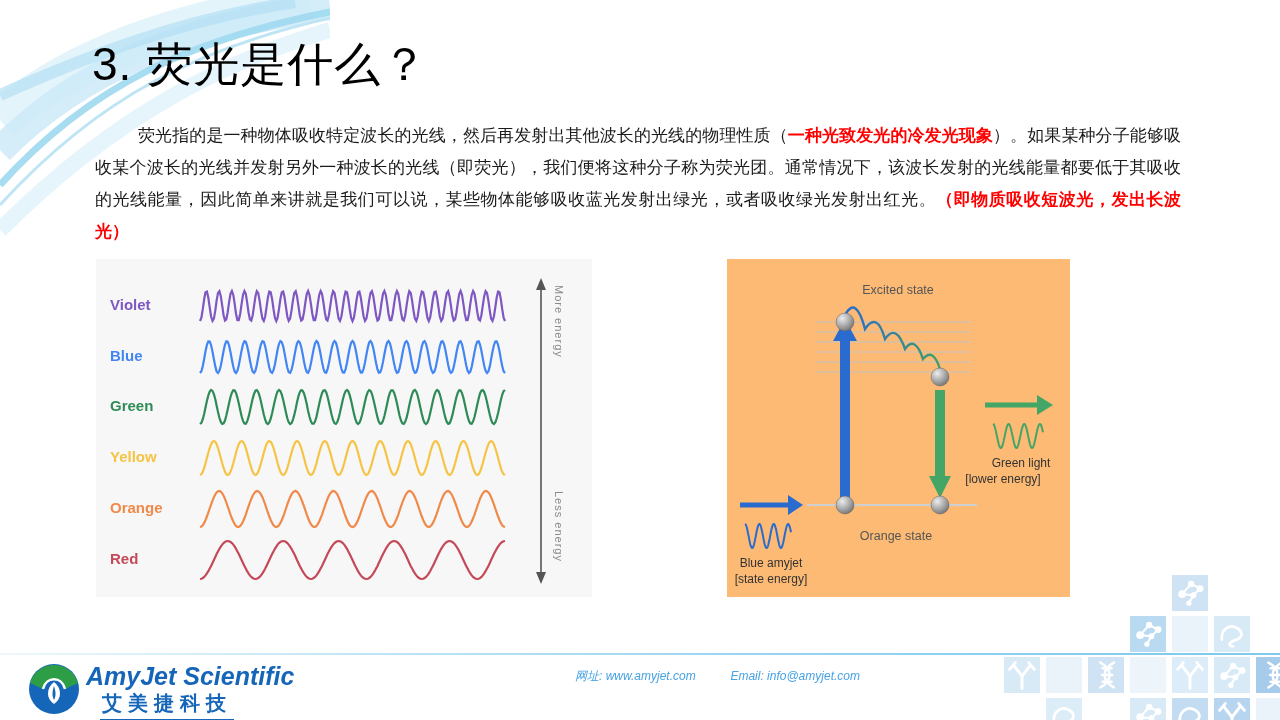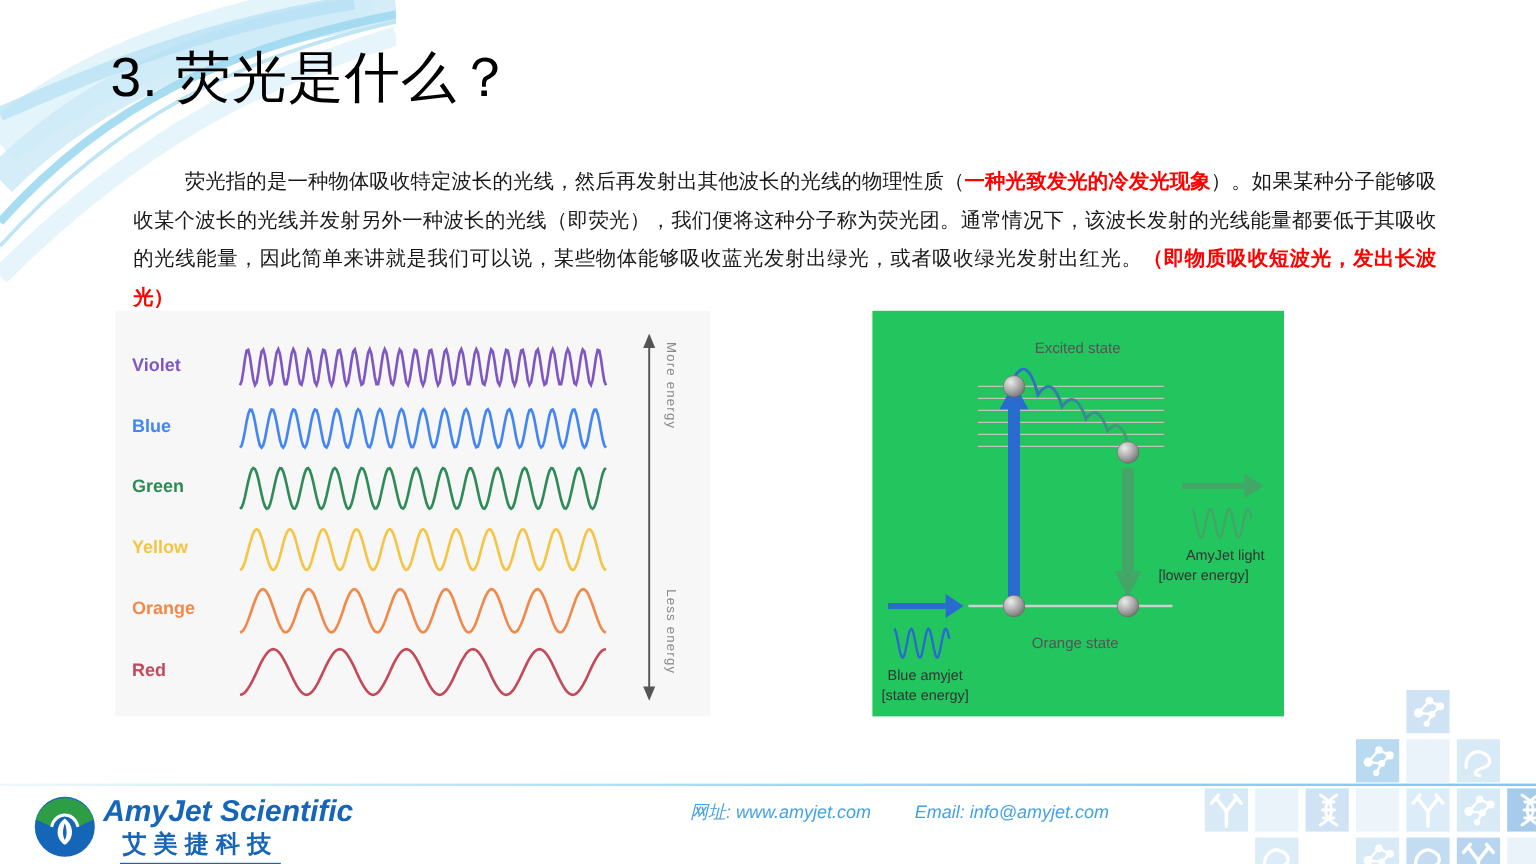--- a/index.html
+++ b/index.html
@@ -13,21 +13,21 @@
   #corner-ribbon{left:0;top:0;pointer-events:none;}
 
   
   #slide-title{
     left:92px;top:34px;font-size:46px;font-weight:400;color:#000;letter-spacing:1px;
   }
 
   
   #body-paragraph{
     left:95px;top:120px;width:1086px;font-size:17px;line-height:32px;color:#1a1a1a;
-    text-align:justify;text-indent:43px;margin:16px;
+    text-align:justify;text-indent:43px;margin:0;
   }
   .hl{font-weight:bold;}
 
   
   #wave-figure{left:96px;top:259px;width:496px;height:338px;background:#f7f7f7;}
   .wave-label{
     position:absolute;left:14px;width:84px;font-size:15px;font-weight:700;line-height:20px;
   }
   .energy-label{
     position:absolute;left:457px;writing-mode:vertical-rl;text-orientation:mixed;
@@ -40,21 +40,21 @@
   .jab-light-label{position:absolute;text-align:center;font-size:12px;color:#333;line-height:16px;}
 
   
   #footer-divider{left:0;top:653px;width:1280px;height:2px;
     background:linear-gradient(90deg,#eef8fc 0%,#c4e7f6 25%,#97d4f0 60%,#7ec9ed 100%);}
   #logo{left:28px;top:660px;width:240px;height:56px;}
   #logo-icon{position:absolute;left:0;top:1px;}
   #brand-name{position:absolute;left:58px;top:2px;font-size:25px;font-weight:700;font-style:italic;color:#1565b8;white-space:nowrap;}
   #brand-name-cn{position:absolute;left:72px;top:30px;font-size:20px;font-weight:700;color:#1565b8;
     letter-spacing:6px;border-bottom:2px solid #1565b8;padding:0 2px 2px 2px;white-space:nowrap;}
-  #footer-contact{left:575px;top:668px;font-size:15px;font-style:italic;color:#45a2e4;white-space:nowrap;}
+  #footer-contact{left:575px;top:668px;font-size:12px;font-style:italic;color:#45a2e4;white-space:nowrap;}
   #footer-contact .gap{display:inline-block;width:28px;}
 
   
   .tile{position:absolute;width:36px;height:36px;}
   .tile svg{position:absolute;left:0;top:0;}
 </style>
 </head>
 <body>
 
 <svg id="corner-ribbon" class="abs" width="330" height="245" viewBox="0 0 330 245">
@@ -79,21 +79,21 @@
       <path d="M104.0 114.0 L105.4 112.2 L106.8 107.0 L108.2 99.8 L109.5 92.2 L110.9 85.9 L112.3 82.4 L113.7 82.5 L115.1 86.2 L116.5 92.6 L117.9 100.3 L119.3 107.4 L120.6 112.4 L122.0 114.0 L123.4 111.9 L124.8 106.7 L126.2 99.4 L127.6 91.8 L129.0 85.6 L130.3 82.3 L131.7 82.6 L133.1 86.5 L134.5 93.1 L135.9 100.7 L137.3 107.8 L138.7 112.6 L140.0 114.0 L141.4 111.7 L142.8 106.3 L144.2 98.9 L145.6 91.4 L147.0 85.3 L148.4 82.2 L149.8 82.8 L151.1 86.8 L152.5 93.5 L153.9 101.2 L155.3 108.1 L156.7 112.7 L158.1 113.9 L159.5 111.5 L160.8 105.9 L162.2 98.5 L163.6 90.9 L165.0 85.1 L166.4 82.2 L167.8 82.9 L169.2 87.2 L170.5 93.9 L171.9 101.6 L173.3 108.5 L174.7 112.9 L176.1 113.9 L177.5 111.2 L178.9 105.5 L180.3 98.0 L181.6 90.5 L183.0 84.8 L184.4 82.1 L185.8 83.1 L187.2 87.5 L188.6 94.4 L190.0 102.1 L191.3 108.8 L192.7 113.1 L194.1 113.8 L195.5 110.9 L196.9 105.1 L198.3 97.5 L199.7 90.1 L201.0 84.5 L202.4 82.1 L203.8 83.3 L205.2 87.9 L206.6 94.8 L208.0 102.5 L209.4 109.2 L210.8 113.2 L212.1 113.8 L213.5 110.7 L214.9 104.6 L216.3 97.1 L217.7 89.7 L219.1 84.3 L220.5 82.0 L221.8 83.4 L223.2 88.2 L224.6 95.3 L226.0 102.9 L227.4 109.5 L228.8 113.4 L230.2 113.7 L231.5 110.4 L232.9 104.2 L234.3 96.6 L235.7 89.3 L237.1 84.1 L238.5 82.0 L239.9 83.6 L241.3 88.6 L242.6 95.7 L244.0 103.4 L245.4 109.8 L246.8 113.5 L248.2 113.6 L249.6 110.1 L251.0 103.8 L252.3 96.2 L253.7 89.0 L255.1 83.8 L256.5 82.0 L257.9 83.8 L259.3 89.0 L260.7 96.2 L262.0 103.8 L263.4 110.1 L264.8 113.6 L266.2 113.5 L267.6 109.8 L269.0 103.4 L270.4 95.7 L271.8 88.6 L273.1 83.6 L274.5 82.0 L275.9 84.1 L277.3 89.3 L278.7 96.6 L280.1 104.2 L281.5 110.4 L282.8 113.7 L284.2 113.4 L285.6 109.5 L287.0 102.9 L288.4 95.3 L289.8 88.2 L291.2 83.4 L292.5 82.0 L293.9 84.3 L295.3 89.7 L296.7 97.1 L298.1 104.6 L299.5 110.7 L300.9 113.8 L302.3 113.2 L303.6 109.2 L305.0 102.5 L306.4 94.8 L307.8 87.9 L309.2 83.3 L310.6 82.1 L312.0 84.5 L313.3 90.1 L314.7 97.5 L316.1 105.1 L317.5 110.9 L318.9 113.8 L320.3 113.1 L321.7 108.8 L323.0 102.1 L324.4 94.4 L325.8 87.5 L327.2 83.1 L328.6 82.1 L330.0 84.8 L331.4 90.5 L332.8 98.0 L334.1 105.5 L335.5 111.2 L336.9 113.9 L338.3 112.9 L339.7 108.5 L341.1 101.6 L342.5 93.9 L343.8 87.2 L345.2 82.9 L346.6 82.2 L348.0 85.1 L349.4 90.9 L350.8 98.5 L352.2 105.9 L353.5 111.5 L354.9 113.9 L356.3 112.7 L357.7 108.1 L359.1 101.2 L360.5 93.5 L361.9 86.8 L363.3 82.8 L364.6 82.2 L366.0 85.3 L367.4 91.4 L368.8 98.9 L370.2 106.3 L371.6 111.7 L373.0 114.0 L374.3 112.6 L375.7 107.8 L377.1 100.7 L378.5 93.1 L379.9 86.5 L381.3 82.6 L382.7 82.3 L384.0 85.6 L385.4 91.8 L386.8 99.4 L388.2 106.7 L389.6 111.9 L391.0 114.0 L392.4 112.4 L393.8 107.4 L395.1 100.3 L396.5 92.6 L397.9 86.2 L399.3 82.5 L400.7 82.4 L402.1 85.9 L403.5 92.2 L404.8 99.8 L406.2 107.0 L407.6 112.2 L409.0 114.0" stroke="#4285f4" stroke-width="2.2" fill="none"></path>
       <path d="M104.0 165.0 L105.4 163.8 L106.8 160.2 L108.2 154.8 L109.5 148.5 L110.9 142.1 L112.3 136.5 L113.7 132.6 L115.1 131.0 L116.5 131.9 L117.9 135.2 L119.3 140.3 L120.6 146.5 L122.0 153.0 L123.4 158.8 L124.8 162.9 L126.2 164.9 L127.6 164.4 L129.0 161.5 L130.3 156.6 L131.7 150.4 L133.1 143.9 L134.5 138.0 L135.9 133.6 L137.3 131.2 L138.7 131.4 L140.0 134.0 L141.4 138.6 L142.8 144.6 L144.2 151.1 L145.6 157.2 L147.0 161.9 L148.4 164.6 L149.8 164.8 L151.1 162.6 L152.5 158.2 L153.9 152.3 L155.3 145.8 L156.7 139.6 L158.1 134.7 L159.5 131.7 L160.8 131.1 L162.2 133.0 L163.6 137.1 L165.0 142.7 L166.4 149.2 L167.8 155.5 L169.2 160.7 L170.5 164.0 L171.9 165.0 L173.3 163.5 L174.7 159.7 L176.1 154.2 L177.5 147.8 L178.9 141.4 L180.3 136.0 L181.6 132.3 L183.0 131.0 L184.4 132.2 L185.8 135.6 L187.2 140.9 L188.6 147.3 L190.0 153.7 L191.3 159.3 L192.7 163.3 L194.1 165.0 L195.5 164.2 L196.9 161.0 L198.3 155.9 L199.7 149.7 L201.0 143.2 L202.4 137.4 L203.8 133.2 L205.2 131.1 L206.6 131.6 L208.0 134.4 L209.4 139.2 L210.8 145.3 L212.1 151.9 L213.5 157.8 L214.9 162.3 L216.3 164.7 L217.7 164.7 L219.1 162.2 L220.5 157.6 L221.8 151.6 L223.2 145.1 L224.6 139.0 L226.0 134.2 L227.4 131.5 L228.8 131.2 L230.2 133.3 L231.5 137.6 L232.9 143.4 L234.3 149.9 L235.7 156.1 L237.1 161.2 L238.5 164.2 L239.9 164.9 L241.3 163.1 L242.6 159.1 L244.0 153.5 L245.4 147.0 L246.8 140.7 L248.2 135.5 L249.6 132.1 L251.0 131.0 L252.3 132.4 L253.7 136.2 L255.1 141.6 L256.5 148.0 L257.9 154.4 L259.3 159.8 L260.7 163.6 L262.0 165.0 L263.4 163.9 L264.8 160.5 L266.2 155.3 L267.6 149.0 L269.0 142.5 L270.4 136.9 L271.8 132.9 L273.1 131.1 L274.5 131.8 L275.9 134.8 L277.3 139.9 L278.7 146.1 L280.1 152.6 L281.5 158.4 L282.8 162.7 L284.2 164.8 L285.6 164.5 L287.0 161.8 L288.4 157.0 L289.8 150.9 L291.2 144.4 L292.5 138.4 L293.9 133.8 L295.3 131.3 L296.7 131.3 L298.1 133.7 L299.5 138.2 L300.9 144.1 L302.3 150.7 L303.6 156.8 L305.0 161.6 L306.4 164.4 L307.8 164.9 L309.2 162.8 L310.6 158.6 L312.0 152.8 L313.3 146.3 L314.7 140.1 L316.1 135.0 L317.5 131.8 L318.9 131.0 L320.3 132.7 L321.7 136.7 L323.0 142.3 L324.4 148.7 L325.8 155.1 L327.2 160.4 L328.6 163.8 L330.0 165.0 L331.4 163.7 L332.8 160.0 L334.1 154.6 L335.5 148.2 L336.9 141.8 L338.3 136.3 L339.7 132.5 L341.1 131.0 L342.5 132.0 L343.8 135.3 L345.2 140.5 L346.6 146.8 L348.0 153.3 L349.4 158.9 L350.8 163.0 L352.2 164.9 L353.5 164.3 L354.9 161.3 L356.3 156.4 L357.7 150.2 L359.1 143.7 L360.5 137.8 L361.9 133.4 L363.3 131.2 L364.6 131.4 L366.0 134.1 L367.4 138.8 L368.8 144.9 L370.2 151.4 L371.6 157.4 L373.0 162.0 L374.3 164.6 L375.7 164.8 L377.1 162.4 L378.5 158.0 L379.9 152.1 L381.3 145.6 L382.7 139.4 L384.0 134.5 L385.4 131.6 L386.8 131.1 L388.2 133.1 L389.6 137.2 L391.0 143.0 L392.4 149.5 L393.8 155.7 L395.1 160.8 L396.5 164.1 L397.9 165.0 L399.3 163.4 L400.7 159.5 L402.1 153.9 L403.5 147.5 L404.8 141.2 L406.2 135.8 L407.6 132.2 L409.0 131.0" stroke="#2e8b57" stroke-width="2.2" fill="none"></path>
       <path d="M104.0 216.0 L105.4 215.2 L106.8 212.8 L108.2 209.0 L109.5 204.3 L110.9 199.0 L112.3 193.7 L113.7 189.0 L115.1 185.2 L116.5 182.8 L117.9 182.0 L119.3 182.8 L120.6 185.2 L122.0 189.0 L123.4 193.7 L124.8 199.0 L126.2 204.3 L127.6 209.0 L129.0 212.8 L130.3 215.2 L131.7 216.0 L133.1 215.2 L134.5 212.8 L135.9 209.0 L137.3 204.3 L138.7 199.0 L140.0 193.7 L141.4 189.0 L142.8 185.2 L144.2 182.8 L145.6 182.0 L147.0 182.8 L148.4 185.2 L149.8 189.0 L151.1 193.7 L152.5 199.0 L153.9 204.3 L155.3 209.0 L156.7 212.8 L158.1 215.2 L159.5 216.0 L160.8 215.2 L162.2 212.8 L163.6 209.0 L165.0 204.3 L166.4 199.0 L167.8 193.7 L169.2 189.0 L170.5 185.2 L171.9 182.8 L173.3 182.0 L174.7 182.8 L176.1 185.2 L177.5 189.0 L178.9 193.7 L180.3 199.0 L181.6 204.3 L183.0 209.0 L184.4 212.8 L185.8 215.2 L187.2 216.0 L188.6 215.2 L190.0 212.8 L191.3 209.0 L192.7 204.3 L194.1 199.0 L195.5 193.7 L196.9 189.0 L198.3 185.2 L199.7 182.8 L201.0 182.0 L202.4 182.8 L203.8 185.2 L205.2 189.0 L206.6 193.7 L208.0 199.0 L209.4 204.3 L210.8 209.0 L212.1 212.8 L213.5 215.2 L214.9 216.0 L216.3 215.2 L217.7 212.8 L219.1 209.0 L220.5 204.3 L221.8 199.0 L223.2 193.7 L224.6 189.0 L226.0 185.2 L227.4 182.8 L228.8 182.0 L230.2 182.8 L231.5 185.2 L232.9 189.0 L234.3 193.7 L235.7 199.0 L237.1 204.3 L238.5 209.0 L239.9 212.8 L241.3 215.2 L242.6 216.0 L244.0 215.2 L245.4 212.8 L246.8 209.0 L248.2 204.3 L249.6 199.0 L251.0 193.7 L252.3 189.0 L253.7 185.2 L255.1 182.8 L256.5 182.0 L257.9 182.8 L259.3 185.2 L260.7 189.0 L262.0 193.7 L263.4 199.0 L264.8 204.3 L266.2 209.0 L267.6 212.8 L269.0 215.2 L270.4 216.0 L271.8 215.2 L273.1 212.8 L274.5 209.0 L275.9 204.3 L277.3 199.0 L278.7 193.7 L280.1 189.0 L281.5 185.2 L282.8 182.8 L284.2 182.0 L285.6 182.8 L287.0 185.2 L288.4 189.0 L289.8 193.7 L291.2 199.0 L292.5 204.3 L293.9 209.0 L295.3 212.8 L296.7 215.2 L298.1 216.0 L299.5 215.2 L300.9 212.8 L302.3 209.0 L303.6 204.3 L305.0 199.0 L306.4 193.7 L307.8 189.0 L309.2 185.2 L310.6 182.8 L312.0 182.0 L313.3 182.8 L314.7 185.2 L316.1 189.0 L317.5 193.7 L318.9 199.0 L320.3 204.3 L321.7 209.0 L323.0 212.8 L324.4 215.2 L325.8 216.0 L327.2 215.2 L328.6 212.8 L330.0 209.0 L331.4 204.3 L332.8 199.0 L334.1 193.7 L335.5 189.0 L336.9 185.2 L338.3 182.8 L339.7 182.0 L341.1 182.8 L342.5 185.2 L343.8 189.0 L345.2 193.7 L346.6 199.0 L348.0 204.3 L349.4 209.0 L350.8 212.8 L352.2 215.2 L353.5 216.0 L354.9 215.2 L356.3 212.8 L357.7 209.0 L359.1 204.3 L360.5 199.0 L361.9 193.7 L363.3 189.0 L364.6 185.2 L366.0 182.8 L367.4 182.0 L368.8 182.8 L370.2 185.2 L371.6 189.0 L373.0 193.7 L374.3 199.0 L375.7 204.3 L377.1 209.0 L378.5 212.8 L379.9 215.2 L381.3 216.0 L382.7 215.2 L384.0 212.8 L385.4 209.0 L386.8 204.3 L388.2 199.0 L389.6 193.7 L391.0 189.0 L392.4 185.2 L393.8 182.8 L395.1 182.0 L396.5 182.8 L397.9 185.2 L399.3 189.0 L400.7 193.7 L402.1 199.0 L403.5 204.3 L404.8 209.0 L406.2 212.8 L407.6 215.2 L409.0 216.0" stroke="#f6c445" stroke-width="2.2" fill="none"></path>
       <path d="M104.0 268.0 L105.4 267.5 L106.8 266.2 L108.2 263.9 L109.5 261.0 L110.9 257.5 L112.3 253.6 L113.7 249.5 L115.1 245.4 L116.5 241.6 L117.9 238.2 L119.3 235.4 L120.6 233.4 L122.0 232.3 L123.4 232.0 L124.8 232.7 L126.2 234.3 L127.6 236.7 L129.0 239.8 L130.3 243.5 L131.7 247.4 L133.1 251.5 L134.5 255.6 L135.9 259.3 L137.3 262.5 L138.7 265.1 L140.0 267.0 L141.4 267.9 L142.8 267.9 L144.2 267.0 L145.6 265.1 L147.0 262.5 L148.4 259.3 L149.8 255.6 L151.1 251.5 L152.5 247.4 L153.9 243.5 L155.3 239.8 L156.7 236.7 L158.1 234.3 L159.5 232.7 L160.8 232.0 L162.2 232.3 L163.6 233.4 L165.0 235.4 L166.4 238.2 L167.8 241.6 L169.2 245.4 L170.5 249.5 L171.9 253.6 L173.3 257.5 L174.7 261.0 L176.1 263.9 L177.5 266.2 L178.9 267.5 L180.3 268.0 L181.6 267.5 L183.0 266.2 L184.4 263.9 L185.8 261.0 L187.2 257.5 L188.6 253.6 L190.0 249.5 L191.3 245.4 L192.7 241.6 L194.1 238.2 L195.5 235.4 L196.9 233.4 L198.3 232.3 L199.7 232.0 L201.0 232.7 L202.4 234.3 L203.8 236.7 L205.2 239.8 L206.6 243.5 L208.0 247.4 L209.4 251.5 L210.8 255.6 L212.1 259.3 L213.5 262.5 L214.9 265.1 L216.3 267.0 L217.7 267.9 L219.1 267.9 L220.5 267.0 L221.8 265.1 L223.2 262.5 L224.6 259.3 L226.0 255.6 L227.4 251.5 L228.8 247.4 L230.2 243.5 L231.5 239.8 L232.9 236.7 L234.3 234.3 L235.7 232.7 L237.1 232.0 L238.5 232.3 L239.9 233.4 L241.3 235.4 L242.6 238.2 L244.0 241.6 L245.4 245.4 L246.8 249.5 L248.2 253.6 L249.6 257.5 L251.0 261.0 L252.3 263.9 L253.7 266.2 L255.1 267.5 L256.5 268.0 L257.9 267.5 L259.3 266.2 L260.7 263.9 L262.0 261.0 L263.4 257.5 L264.8 253.6 L266.2 249.5 L267.6 245.4 L269.0 241.6 L270.4 238.2 L271.8 235.4 L273.1 233.4 L274.5 232.3 L275.9 232.0 L277.3 232.7 L278.7 234.3 L280.1 236.7 L281.5 239.8 L282.8 243.5 L284.2 247.4 L285.6 251.5 L287.0 255.6 L288.4 259.3 L289.8 262.5 L291.2 265.1 L292.5 267.0 L293.9 267.9 L295.3 267.9 L296.7 267.0 L298.1 265.1 L299.5 262.5 L300.9 259.3 L302.3 255.6 L303.6 251.5 L305.0 247.4 L306.4 243.5 L307.8 239.8 L309.2 236.7 L310.6 234.3 L312.0 232.7 L313.3 232.0 L314.7 232.3 L316.1 233.4 L317.5 235.4 L318.9 238.2 L320.3 241.6 L321.7 245.4 L323.0 249.5 L324.4 253.6 L325.8 257.5 L327.2 261.0 L328.6 263.9 L330.0 266.2 L331.4 267.5 L332.8 268.0 L334.1 267.5 L335.5 266.2 L336.9 263.9 L338.3 261.0 L339.7 257.5 L341.1 253.6 L342.5 249.5 L343.8 245.4 L345.2 241.6 L346.6 238.2 L348.0 235.4 L349.4 233.4 L350.8 232.3 L352.2 232.0 L353.5 232.7 L354.9 234.3 L356.3 236.7 L357.7 239.8 L359.1 243.5 L360.5 247.4 L361.9 251.5 L363.3 255.6 L364.6 259.3 L366.0 262.5 L367.4 265.1 L368.8 267.0 L370.2 267.9 L371.6 267.9 L373.0 267.0 L374.3 265.1 L375.7 262.5 L377.1 259.3 L378.5 255.6 L379.9 251.5 L381.3 247.4 L382.7 243.5 L384.0 239.8 L385.4 236.7 L386.8 234.3 L388.2 232.7 L389.6 232.0 L391.0 232.3 L392.4 233.4 L393.8 235.4 L395.1 238.2 L396.5 241.6 L397.9 245.4 L399.3 249.5 L400.7 253.6 L402.1 257.5 L403.5 261.0 L404.8 263.9 L406.2 266.2 L407.6 267.5 L409.0 268.0" stroke="#f08a4b" stroke-width="2.2" fill="none"></path>
       <path d="M104.0 320.0 L105.4 319.8 L106.8 319.1 L108.2 317.9 L109.5 316.4 L110.9 314.4 L112.3 312.2 L113.7 309.6 L115.1 306.9 L116.5 304.0 L117.9 301.0 L119.3 298.0 L120.6 295.1 L122.0 292.4 L123.4 289.8 L124.8 287.6 L126.2 285.6 L127.6 284.1 L129.0 282.9 L130.3 282.2 L131.7 282.0 L133.1 282.2 L134.5 282.9 L135.9 284.1 L137.3 285.6 L138.7 287.6 L140.0 289.8 L141.4 292.4 L142.8 295.1 L144.2 298.0 L145.6 301.0 L147.0 304.0 L148.4 306.9 L149.8 309.6 L151.1 312.2 L152.5 314.4 L153.9 316.4 L155.3 317.9 L156.7 319.1 L158.1 319.8 L159.5 320.0 L160.8 319.8 L162.2 319.1 L163.6 317.9 L165.0 316.4 L166.4 314.4 L167.8 312.2 L169.2 309.6 L170.5 306.9 L171.9 304.0 L173.3 301.0 L174.7 298.0 L176.1 295.1 L177.5 292.4 L178.9 289.8 L180.3 287.6 L181.6 285.6 L183.0 284.1 L184.4 282.9 L185.8 282.2 L187.2 282.0 L188.6 282.2 L190.0 282.9 L191.3 284.1 L192.7 285.6 L194.1 287.6 L195.5 289.8 L196.9 292.4 L198.3 295.1 L199.7 298.0 L201.0 301.0 L202.4 304.0 L203.8 306.9 L205.2 309.6 L206.6 312.2 L208.0 314.4 L209.4 316.4 L210.8 317.9 L212.1 319.1 L213.5 319.8 L214.9 320.0 L216.3 319.8 L217.7 319.1 L219.1 317.9 L220.5 316.4 L221.8 314.4 L223.2 312.2 L224.6 309.6 L226.0 306.9 L227.4 304.0 L228.8 301.0 L230.2 298.0 L231.5 295.1 L232.9 292.4 L234.3 289.8 L235.7 287.6 L237.1 285.6 L238.5 284.1 L239.9 282.9 L241.3 282.2 L242.6 282.0 L244.0 282.2 L245.4 282.9 L246.8 284.1 L248.2 285.6 L249.6 287.6 L251.0 289.8 L252.3 292.4 L253.7 295.1 L255.1 298.0 L256.5 301.0 L257.9 304.0 L259.3 306.9 L260.7 309.6 L262.0 312.2 L263.4 314.4 L264.8 316.4 L266.2 317.9 L267.6 319.1 L269.0 319.8 L270.4 320.0 L271.8 319.8 L273.1 319.1 L274.5 317.9 L275.9 316.4 L277.3 314.4 L278.7 312.2 L280.1 309.6 L281.5 306.9 L282.8 304.0 L284.2 301.0 L285.6 298.0 L287.0 295.1 L288.4 292.4 L289.8 289.8 L291.2 287.6 L292.5 285.6 L293.9 284.1 L295.3 282.9 L296.7 282.2 L298.1 282.0 L299.5 282.2 L300.9 282.9 L302.3 284.1 L303.6 285.6 L305.0 287.6 L306.4 289.8 L307.8 292.4 L309.2 295.1 L310.6 298.0 L312.0 301.0 L313.3 304.0 L314.7 306.9 L316.1 309.6 L317.5 312.2 L318.9 314.4 L320.3 316.4 L321.7 317.9 L323.0 319.1 L324.4 319.8 L325.8 320.0 L327.2 319.8 L328.6 319.1 L330.0 317.9 L331.4 316.4 L332.8 314.4 L334.1 312.2 L335.5 309.6 L336.9 306.9 L338.3 304.0 L339.7 301.0 L341.1 298.0 L342.5 295.1 L343.8 292.4 L345.2 289.8 L346.6 287.6 L348.0 285.6 L349.4 284.1 L350.8 282.9 L352.2 282.2 L353.5 282.0 L354.9 282.2 L356.3 282.9 L357.7 284.1 L359.1 285.6 L360.5 287.6 L361.9 289.8 L363.3 292.4 L364.6 295.1 L366.0 298.0 L367.4 301.0 L368.8 304.0 L370.2 306.9 L371.6 309.6 L373.0 312.2 L374.3 314.4 L375.7 316.4 L377.1 317.9 L378.5 319.1 L379.9 319.8 L381.3 320.0 L382.7 319.8 L384.0 319.1 L385.4 317.9 L386.8 316.4 L388.2 314.4 L389.6 312.2 L391.0 309.6 L392.4 306.9 L393.8 304.0 L395.1 301.0 L396.5 298.0 L397.9 295.1 L399.3 292.4 L400.7 289.8 L402.1 287.6 L403.5 285.6 L404.8 284.1 L406.2 282.9 L407.6 282.2 L409.0 282.0" stroke="#c44a5a" stroke-width="2.2" fill="none"></path>
     </svg>
   <span class="energy-label" style="top:26px">More energy</span>
   <span class="energy-label" style="top:232px">Less energy</span>
 <span class="wave-label" style="top: 36px; color: rgb(126, 87, 194);">Violet</span><span class="wave-label" style="top: 87px; color: rgb(66, 133, 244);">Blue</span><span class="wave-label" style="top: 137px; color: rgb(46, 139, 87);">Green</span><span class="wave-label" style="top: 188px; color: rgb(246, 196, 69);">Yellow</span><span class="wave-label" style="top: 239px; color: rgb(240, 138, 75);">Orange</span><span class="wave-label" style="top: 290px; color: rgb(196, 74, 90);">Red</span></div>
 
-<div id="jablonski-figure" class="abs" style="background: #22c55e;">
+<div id="jablonski-figure" class="abs" style="background: #fdba74;">
   <svg width="343" height="338" viewBox="0 0 343 338">
     <defs>
       <linearGradient id="bounceGrad" x1="0" y1="0" x2="1" y2="0">
         <stop offset="0" stop-color="#2a6bcf"></stop>
           <stop offset="1" stop-color="#3fa06a"></stop>
       </linearGradient>
       <radialGradient id="ballGrad" cx="0.35" cy="0.3" r="0.95">
         <stop offset="0" stop-color="#ececec"></stop>
           <stop offset="0.55" stop-color="#9a9a9a"></stop>
           <stop offset="1" stop-color="#4f4f4f"></stop>
@@ -139,21 +139,21 @@
     <g fill="#43a566">
       <rect x="258" y="143.5" width="52" height="5"></rect>
       <polygon points="310,136 310,156 326,146"></polygon>
     </g>
     <path id="jab-green-wave" stroke="#43a566" stroke-width="2" fill="none" d="M266.0 165.0 L266.2 165.1 L266.5 165.2 L266.7 165.4 L266.9 165.8 L267.1 166.2 L267.4 166.8 L267.6 167.4 L267.8 168.1 L268.0 168.8 L268.3 169.7 L268.5 170.6 L268.7 171.5 L269.0 172.5 L269.2 173.6 L269.4 174.6 L269.6 175.7 L269.9 176.8 L270.1 177.9 L270.3 179.0 L270.5 180.1 L270.8 181.1 L271.0 182.1 L271.2 183.1 L271.5 184.0 L271.7 184.9 L271.9 185.7 L272.1 186.4 L272.4 187.0 L272.6 187.6 L272.8 188.1 L273.0 188.4 L273.3 188.7 L273.5 188.9 L273.7 189.0 L274.0 189.0 L274.2 188.9 L274.4 188.7 L274.6 188.3 L274.9 187.9 L275.1 187.4 L275.3 186.9 L275.5 186.2 L275.8 185.5 L276.0 184.6 L276.2 183.8 L276.5 182.8 L276.7 181.9 L276.9 180.8 L277.1 179.8 L277.4 178.7 L277.6 177.6 L277.8 176.5 L278.0 175.4 L278.3 174.3 L278.5 173.3 L278.7 172.3 L279.0 171.3 L279.2 170.3 L279.4 169.5 L279.6 168.6 L279.9 167.9 L280.1 167.2 L280.3 166.6 L280.5 166.1 L280.8 165.7 L281.0 165.4 L281.2 165.2 L281.5 165.0 L281.7 165.0 L281.9 165.1 L282.1 165.3 L282.4 165.5 L282.6 165.9 L282.8 166.4 L283.0 166.9 L283.3 167.5 L283.5 168.3 L283.7 169.0 L284.0 169.9 L284.2 170.8 L284.4 171.8 L284.6 172.8 L284.9 173.8 L285.1 174.9 L285.3 176.0 L285.5 177.1 L285.8 178.2 L286.0 179.2 L286.2 180.3 L286.5 181.4 L286.7 182.4 L286.9 183.3 L287.1 184.2 L287.4 185.1 L287.6 185.8 L287.8 186.5 L288.0 187.2 L288.3 187.7 L288.5 188.2 L288.7 188.5 L289.0 188.8 L289.2 188.9 L289.4 189.0 L289.6 189.0 L289.9 188.8 L290.1 188.6 L290.3 188.3 L290.5 187.8 L290.8 187.3 L291.0 186.7 L291.2 186.0 L291.5 185.3 L291.7 184.4 L291.9 183.5 L292.1 182.6 L292.4 181.6 L292.6 180.6 L292.8 179.5 L293.0 178.4 L293.3 177.3 L293.5 176.2 L293.7 175.2 L294.0 174.1 L294.2 173.0 L294.4 172.0 L294.6 171.0 L294.9 170.1 L295.1 169.2 L295.3 168.4 L295.5 167.7 L295.8 167.1 L296.0 166.5 L296.2 166.0 L296.5 165.6 L296.7 165.3 L296.9 165.1 L297.1 165.0 L297.4 165.0 L297.6 165.1 L297.8 165.3 L298.0 165.6 L298.3 166.0 L298.5 166.5 L298.7 167.1 L299.0 167.7 L299.2 168.4 L299.4 169.2 L299.6 170.1 L299.9 171.0 L300.1 172.0 L300.3 173.0 L300.5 174.1 L300.8 175.2 L301.0 176.2 L301.2 177.3 L301.5 178.4 L301.7 179.5 L301.9 180.6 L302.1 181.6 L302.4 182.6 L302.6 183.5 L302.8 184.4 L303.0 185.3 L303.3 186.0 L303.5 186.7 L303.7 187.3 L304.0 187.8 L304.2 188.3 L304.4 188.6 L304.6 188.8 L304.9 189.0 L305.1 189.0 L305.3 188.9 L305.5 188.8 L305.8 188.5 L306.0 188.2 L306.2 187.7 L306.5 187.2 L306.7 186.5 L306.9 185.8 L307.1 185.1 L307.4 184.2 L307.6 183.3 L307.8 182.4 L308.0 181.4 L308.3 180.3 L308.5 179.2 L308.7 178.2 L309.0 177.1 L309.2 176.0 L309.4 174.9 L309.6 173.8 L309.9 172.8 L310.1 171.8 L310.3 170.8 L310.5 169.9 L310.8 169.0 L311.0 168.3 L311.2 167.5 L311.5 166.9 L311.7 166.4 L311.9 165.9 L312.1 165.5 L312.4 165.3 L312.6 165.1 L312.8 165.0 L313.0 165.0 L313.3 165.2 L313.5 165.4 L313.7 165.7 L314.0 166.1 L314.2 166.6 L314.4 167.2 L314.6 167.9 L314.9 168.6 L315.1 169.5 L315.3 170.3 L315.5 171.3 L315.8 172.3 L316.0 173.3"></path>
   </svg>
   <span class="jab-label" style="left:96px;top:24px;width:150px">Excited state</span>
   <span class="jab-label" style="left:94px;top:270px;width:150px">Orange state</span>
   <span class="jab-light-label" style="left:0;top:296px;width:88px">Blue amyjet</span>
   <span class="jab-light-label" style="left:0;top:312px;width:88px">[state energy]</span>
-  <span class="jab-light-label" style="left:244px;top:196px;width:100px">AmyJet light</span>
+  <span class="jab-light-label" style="left:244px;top:196px;width:100px">Green light</span>
   <span class="jab-light-label" style="left:226px;top:212px;width:100px">[lower energy]</span>
 </div>
 
 <div id="footer-divider" class="abs"></div>
 
 <div id="logo" class="abs">
   <svg id="logo-icon" width="52" height="54" viewBox="0 0 52 54">
     <circle cx="26" cy="28" r="25" fill="#1565b8"></circle>
     <path d="M2,22 A25,25 0 0,1 50,22 L37,28 C34,15 18,15 15,28 Z" fill="#2e9e46"></path>
     <path d="M15,28 C18,15 34,15 37,28" stroke="#fff" stroke-width="2.5" fill="none"></path>

